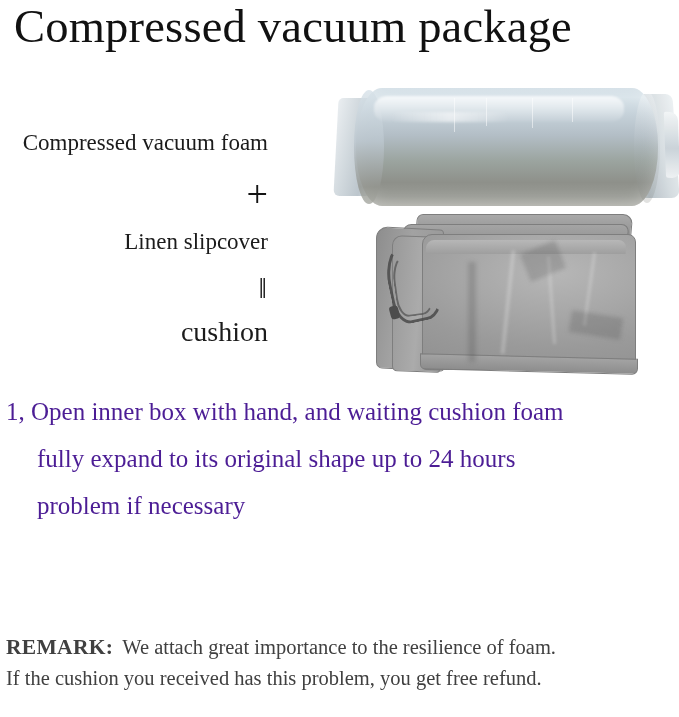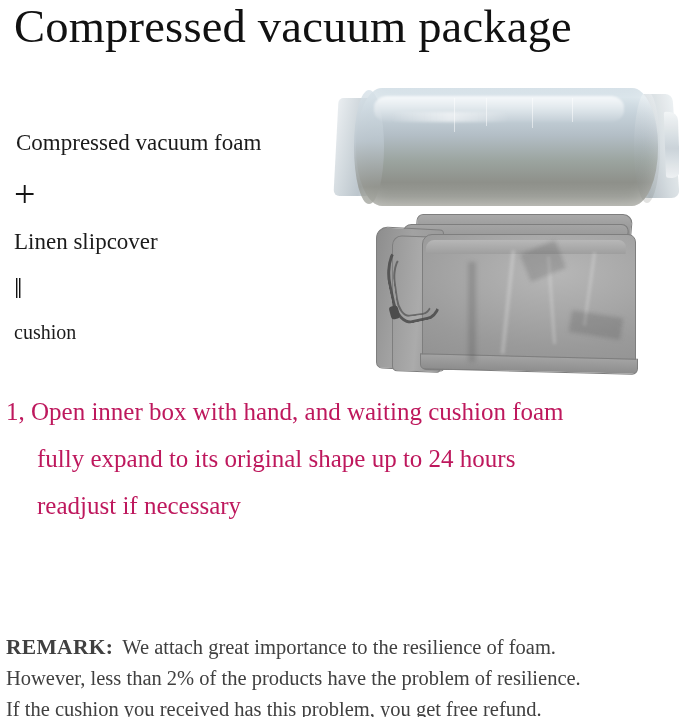--- a/index.html
+++ b/index.html
@@ -35,32 +35,31 @@
     transform: scaleX(0.99);
     transform-origin: left top;
   }
 
   
   .eq-block {
     position: absolute;
     left: 0px;
     top: 128px;
     width: 268px;
-    text-align: left;
-    padding-left: 14px;
+    text-align: right;
   }
   .eq-line {
     font-size: 23px;
     line-height: 30px;
     color: #1b1b1b;
     white-space: nowrap;
   }
   .eq-line.foam   { font-size: 23px; margin-left: 2px; }
   .eq-line.linen  { font-size: 23px; }
-  .eq-line.cushion{ font-size: 20px; }
+  .eq-line.cushion{ font-size: 28px; }
 
   .eq-op {
     font-size: 34px;
     line-height: 38px;
     font-weight: 400;
     color: #141414;
   }
   .eq-op.plus  { font-size: 38px; letter-spacing: 0; }
   .eq-op.equals{
     font-size: 30px;
@@ -290,21 +289,21 @@
   
   .steps {
     position: absolute;
     left: 6px;
     top: 388px;
     width: 665px;
   }
   .step {
     font-size: 25px;
     line-height: 47px;
-    color: #be185d;
+    color: #4c1d95;
     white-space: nowrap;
   }
   .step .cont {
     display: block;
     padding-left: 31px;
     font-family: Liberation Serif, serif;
   }
 
   
   .remark {
@@ -377,25 +376,24 @@
     <div class="cov-cord2"></div>
     <div class="cov-pull"></div>
   </div>
 
   <div class="steps">
     <div class="step">
       <span>1, Open inner box with hand, and waiting cushion foam</span>
       <span class="cont">fully expand to its original shape up to 24 hours</span>
     </div>
     <div class="step">
-      <span class="cont">readjust if necessary</span>
+      <span class="cont">problem if necessary</span>
     </div>
   </div>
 
   <div class="remark">
     <div>
       <b>REMARK:</b><span class="gapspace"></span><span>We attach great importance to the resilience of foam.</span>
     </div>
-    <div>However, less than 2% of the products have the problem of resilience.</div>
     <div>If the cushion you received has this problem, you get free refund.</div>
   </div>
 
 </div>
 
 </body></html>

